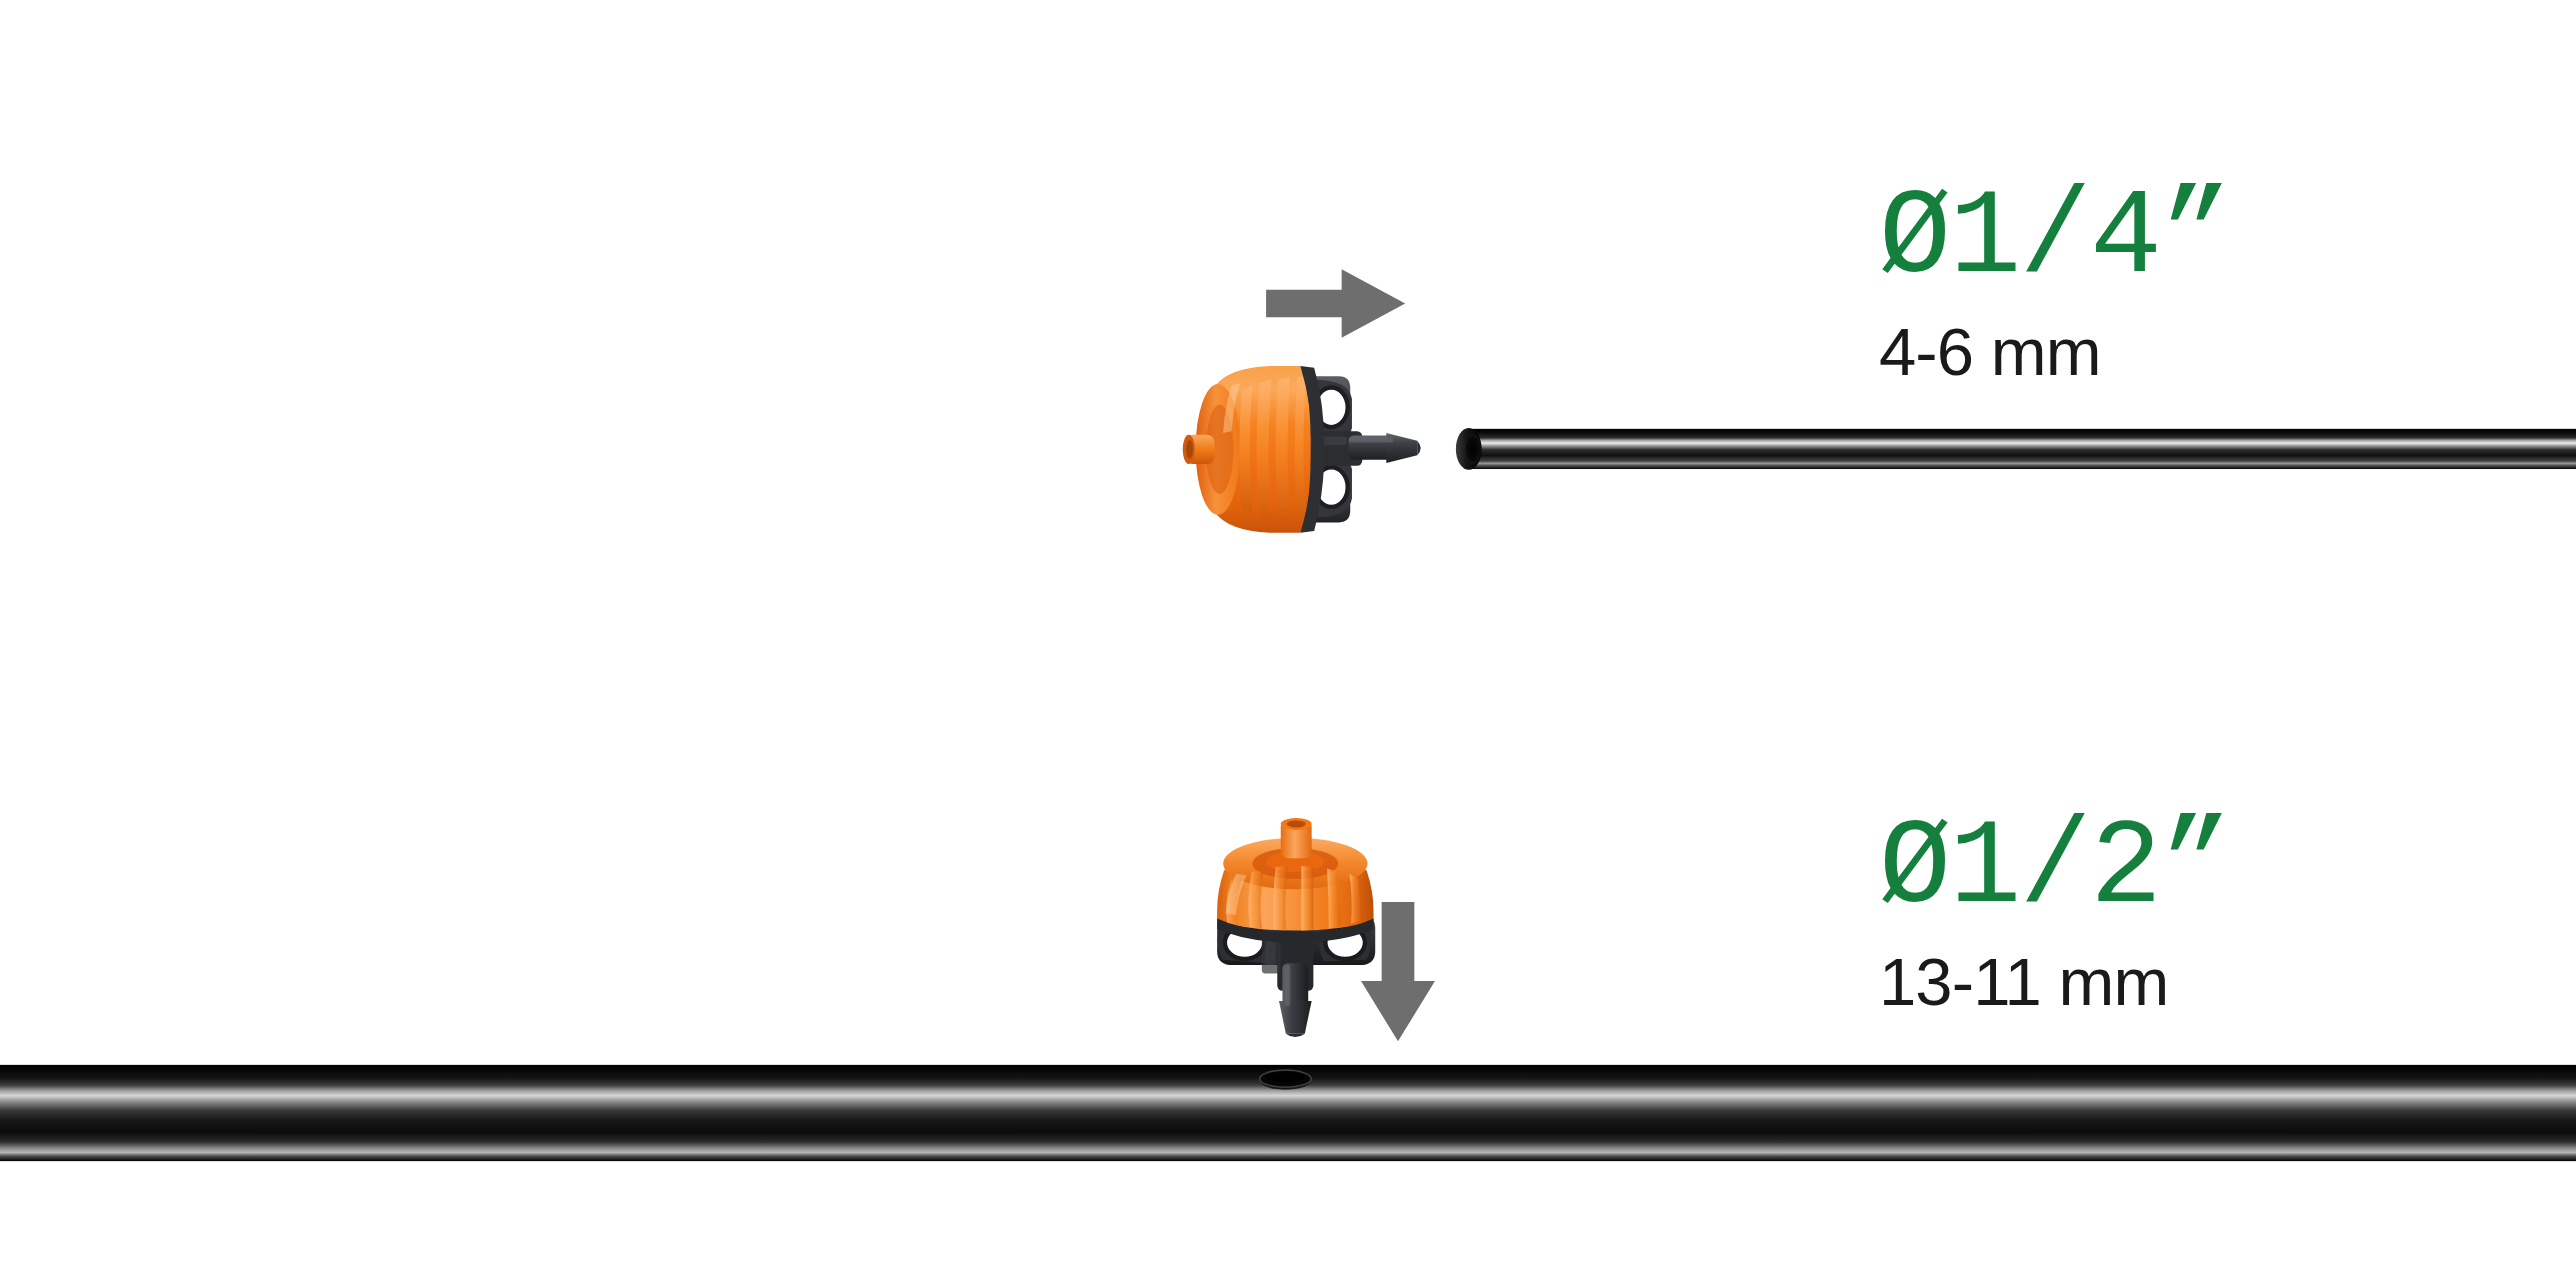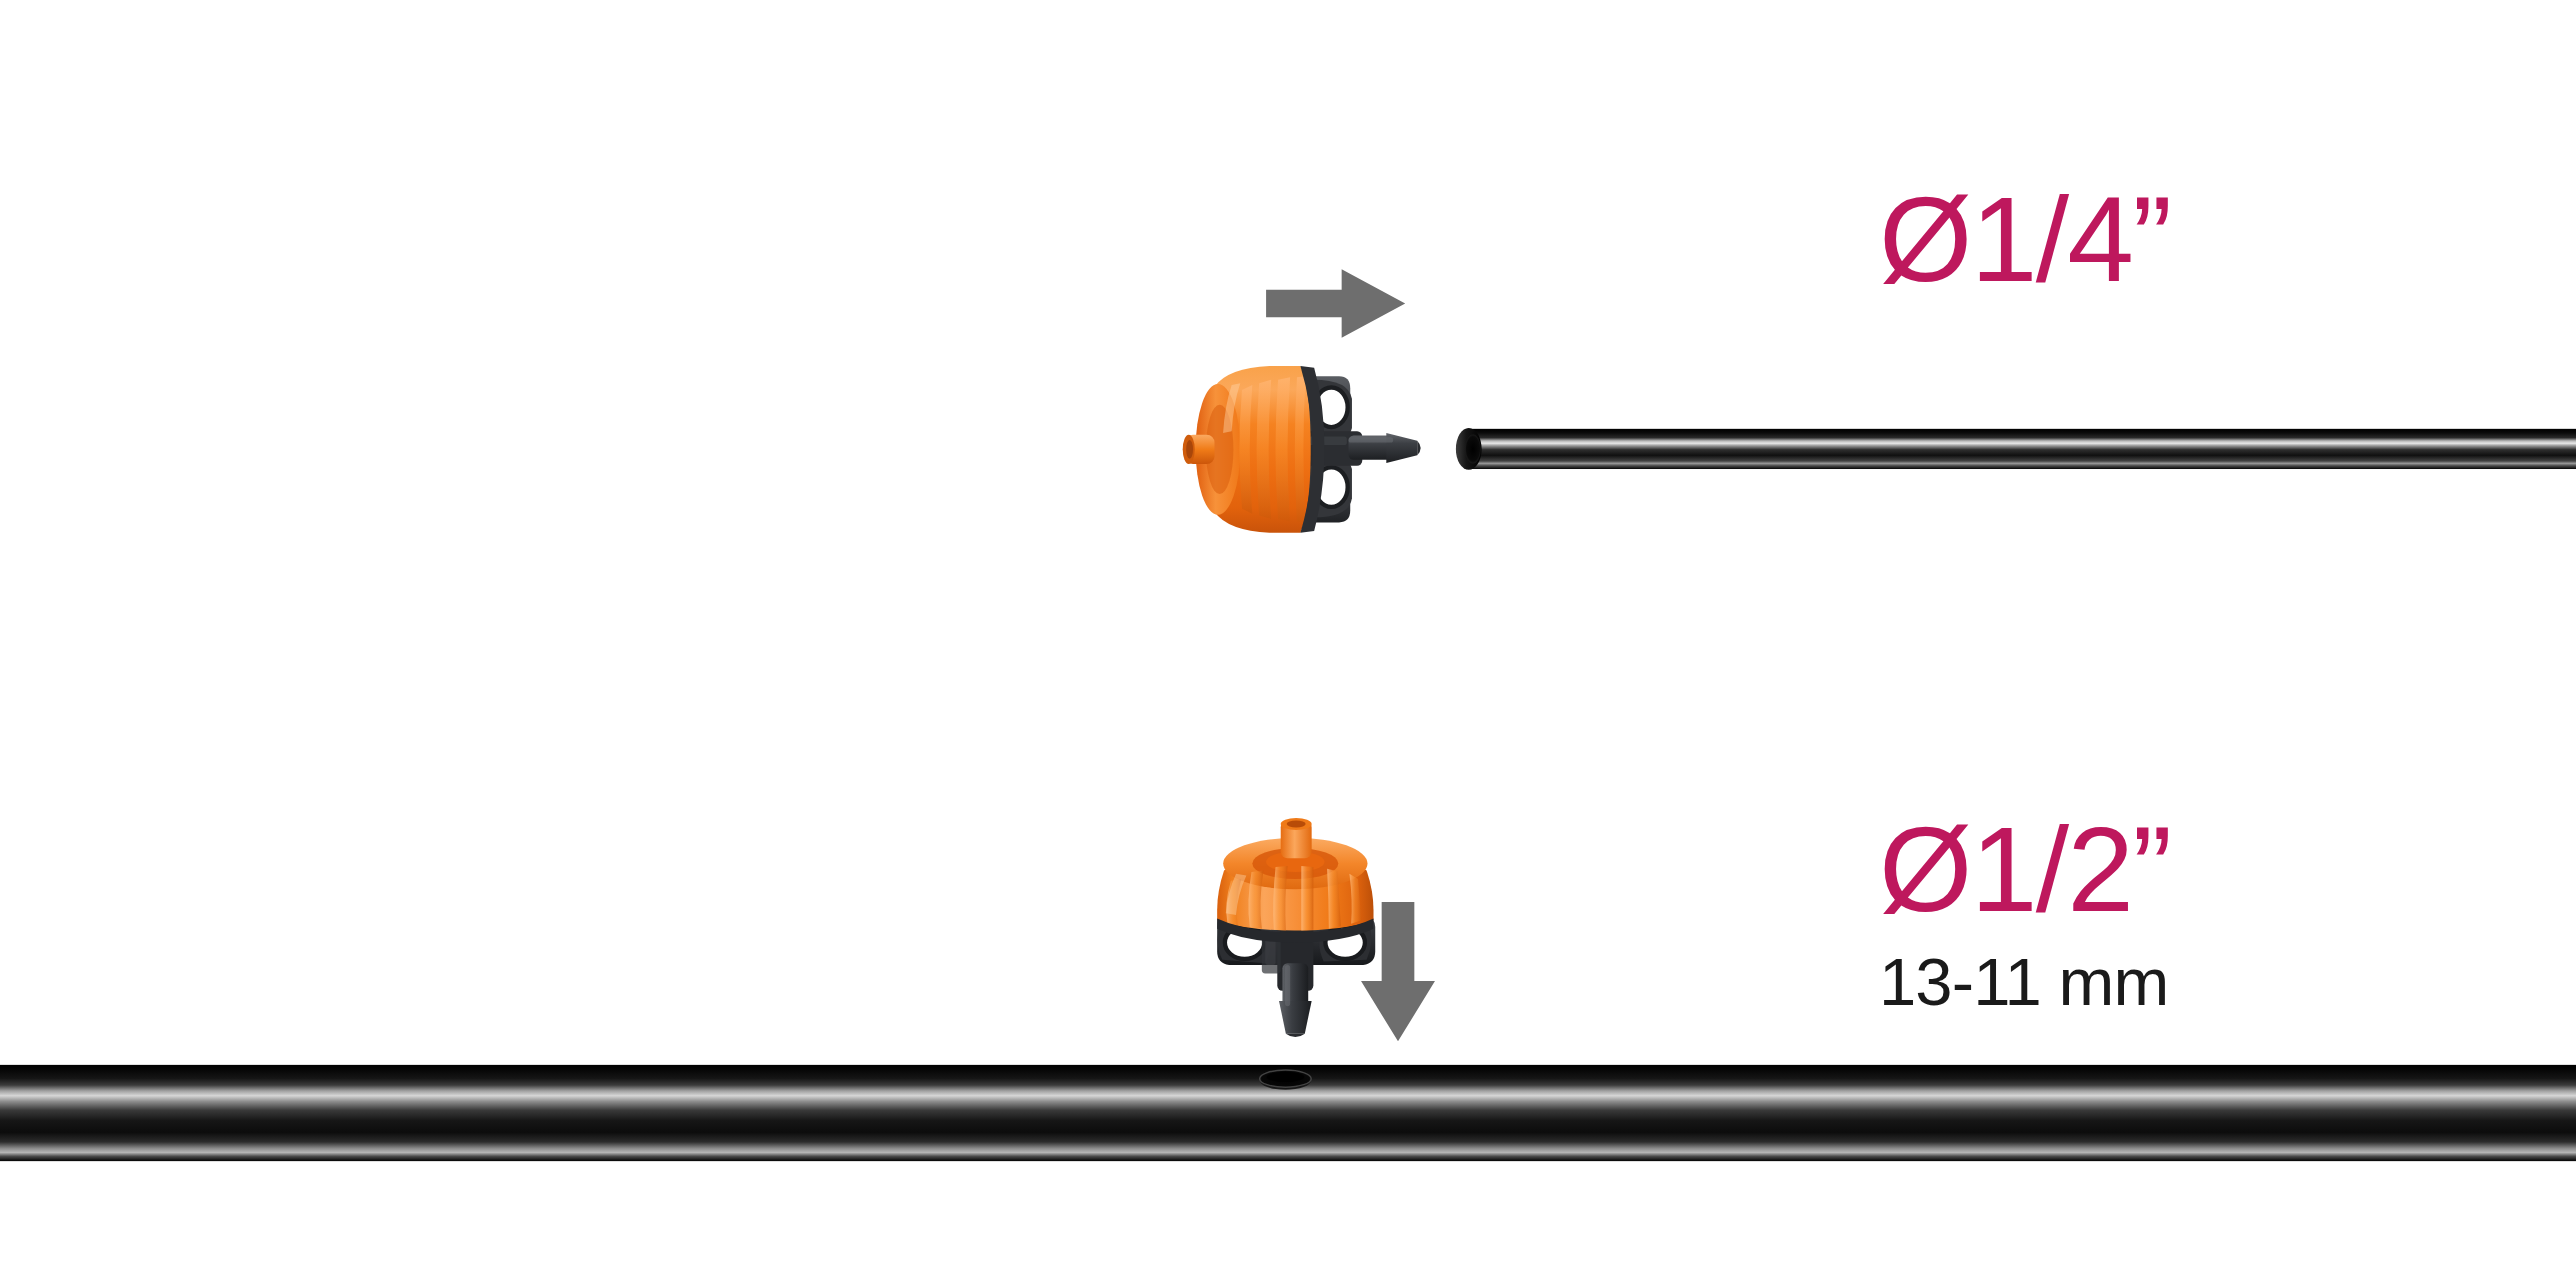--- a/index.html
+++ b/index.html
@@ -19,26 +19,26 @@
     overflow: hidden;
   }
 
   
   .spec-block {
     position: absolute;
     text-align: left;
     white-space: nowrap;
   }
   .spec-imperial {
-    font-family: Liberation Sans, sans-serif;
+    font-family: Liberation Mono, monospace;
     font-weight: 400;
     font-size: 120px;
     line-height: 1.0;
     letter-spacing: -1.7px;
-    color: #be185d;
+    color: #15803d;
   }
   .spec-metric {
     font-family: "Liberation Sans", sans-serif;
     font-weight: 400;
     font-size: 67px;
     line-height: 1.0;
     letter-spacing: -0.9px;
     color: #1a1a1a;
     margin-top: 19px;
   }
@@ -182,20 +182,21 @@
       </g>
 
       <path d="M140 14 Q154 60 154 110 Q154 162 140 208 L156 206 Q168 160 168 110 Q168 58 156 16 Z" fill="#2d2f33"></path>
 
       <path d="M60 36 Q52 60 50 92 L60 90 Q62 58 70 34 Z" fill="#ffd3a3" opacity="0.45"></path>
     </g>
   </svg>
 
   <div class="spec-block" style="left:1879px; top:179px;">
     <div class="spec-imperial">Ø1/4”</div>
+    <div class="spec-metric">4-6 mm</div>
   </div>
 
   <svg class="art arrow-down" width="86" height="141" viewBox="0 0 100 164">
     <polygon points="31,0 69,0 69,92 93,92 50,162 7,92 31,92" fill="#6e6e6e"></polygon>
   </svg>
 
   <svg class="art thick-hose" width="2576" height="110" viewBox="0 0 3000 128" preserveAspectRatio="none">
     <defs>
       <linearGradient id="hoseGrad" x1="0" y1="0" x2="0" y2="1">
         <stop offset="0.00" stop-color="#000000"></stop>

